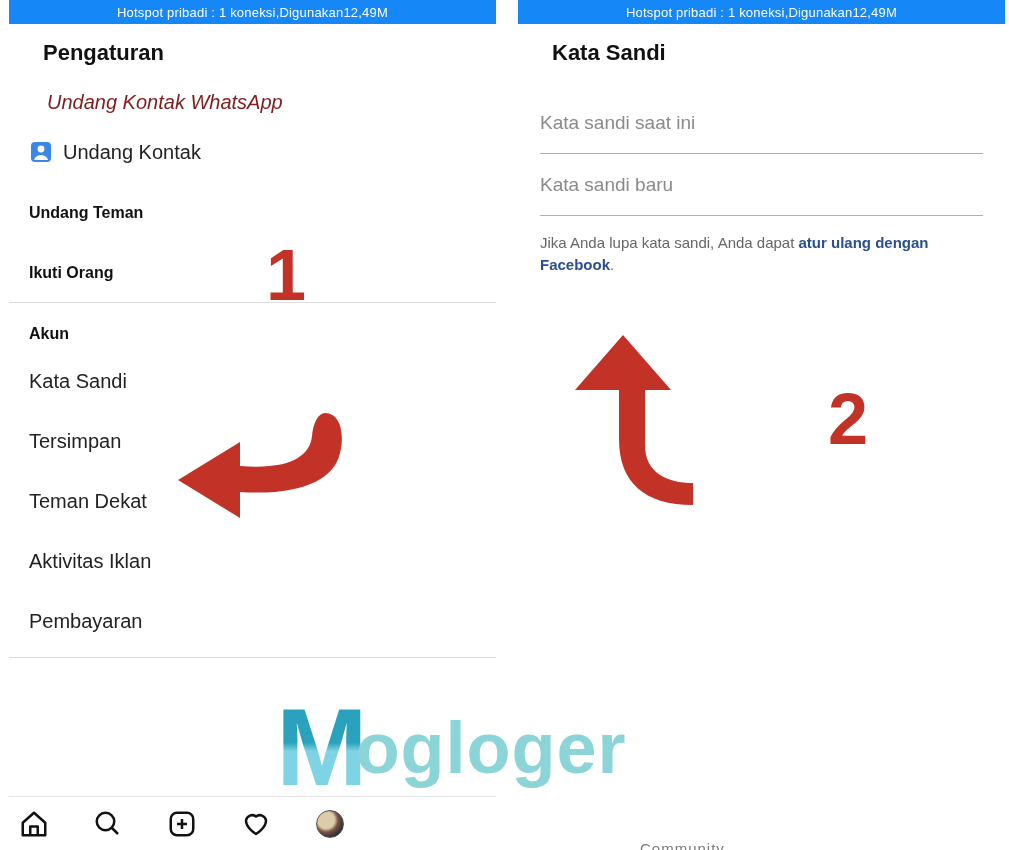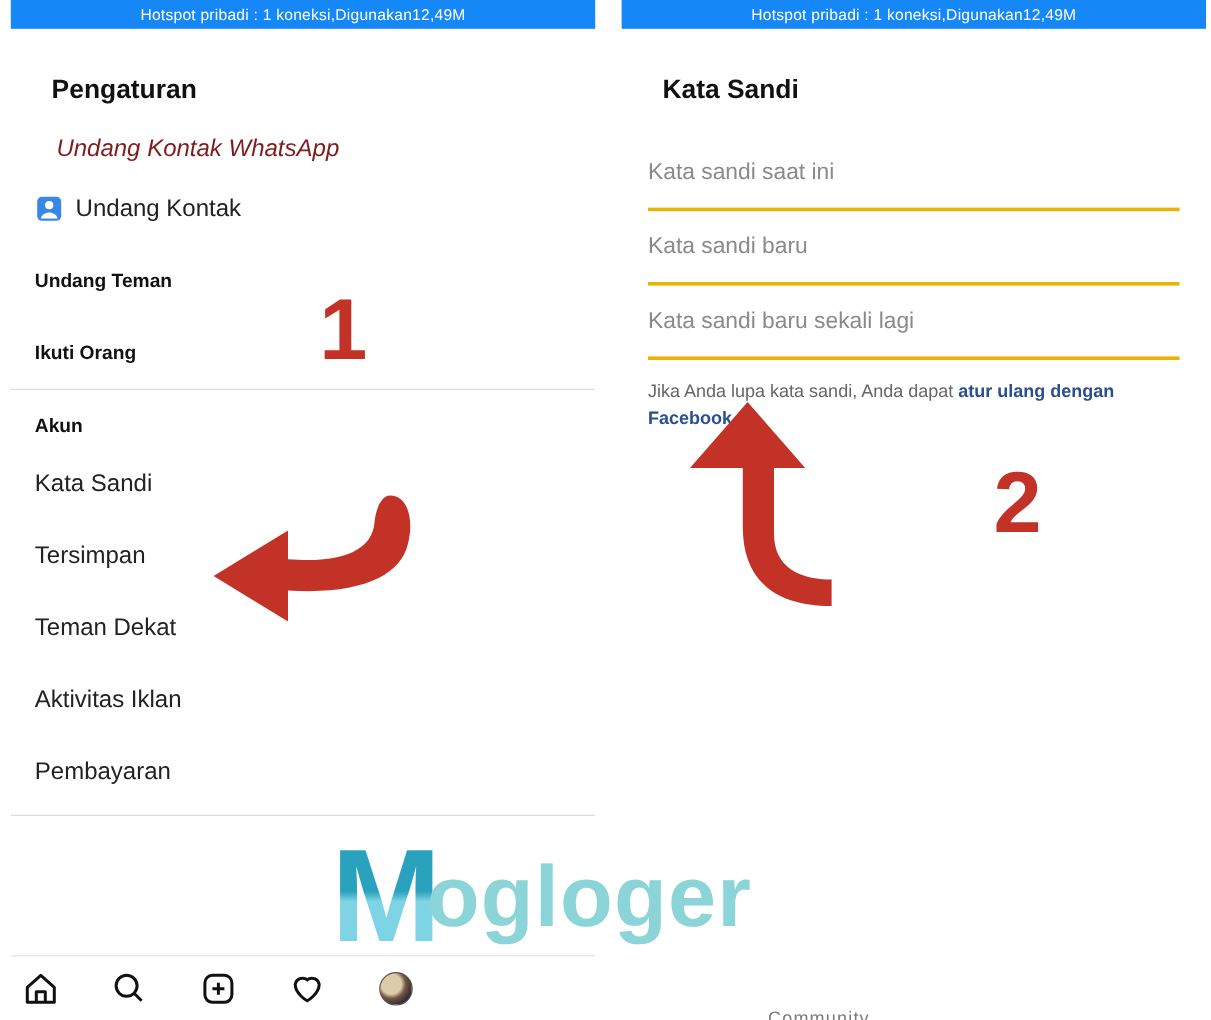--- a/index.html
+++ b/index.html
@@ -33,21 +33,20 @@
     justify-content: center;
     letter-spacing: .2px;
   }
 
   .topbar {
     height: 58px;
     display: flex;
     align-items: center;
     padding: 0 14px;
     gap: 20px;
-    margin-top: 22px;
   }
   .topbar .title {
     font-size: 22px;
     font-weight: 600;
     color: #111;
   }
   .topbar .spacer { flex: 1; }
 
   
   .list {
@@ -96,21 +95,21 @@
   .tabbar .avatar {
     width: 28px; height:28px; border-radius:50%;
     background: radial-gradient(circle at 35% 35%, #dca 0 35%, #754 50%, #223 80%);
     border:1px solid #555;
   }
 
   
   .form { padding: 10px 22px 0; }
   .field {
     height: 62px;
-    border-bottom: 3px solid #eab308;
+    border-bottom: 1px solid #eab308;
     display:flex; align-items:center;
     color: #8a8a8a;
     font-size: 19px;
   }
   .helper {
     padding: 16px 22px;
     font-size: 15px;
     color: #666;
     line-height: 1.45;
   }
@@ -292,23 +291,20 @@
         </svg>
     </span>
   </div>
 
   <div class="form">
     <div class="field">
       <span>Kata sandi saat ini</span>
     </div>
     <div class="field">
       <span>Kata sandi baru</span>
-    </div>
-    <div class="field">
-      <span>Kata sandi baru sekali lagi</span>
     </div>
   </div>
 
   <div class="helper">
     <span>Jika Anda lupa kata sandi, Anda dapat </span><span class="link">atur ulang dengan Facebook</span><span>.</span>
   </div>
 </div>
 
 <span class="anno-num" style="left:266px; top:234px;">1</span>
 <span class="anno-num" style="left:828px; top:378px;">2</span>

